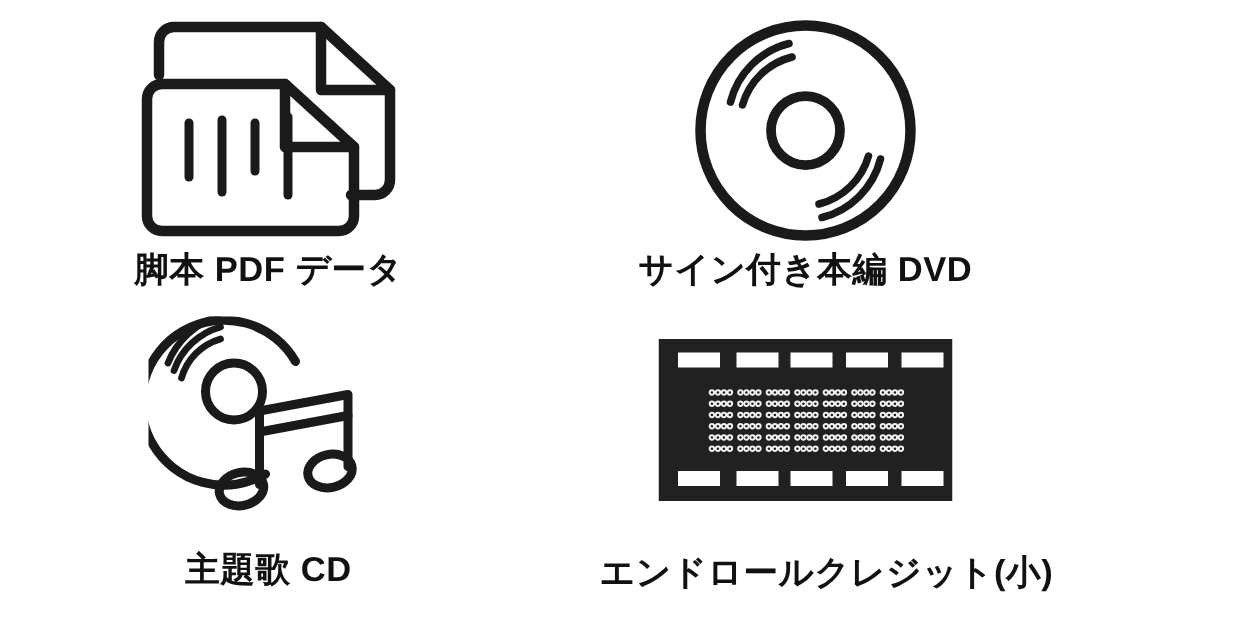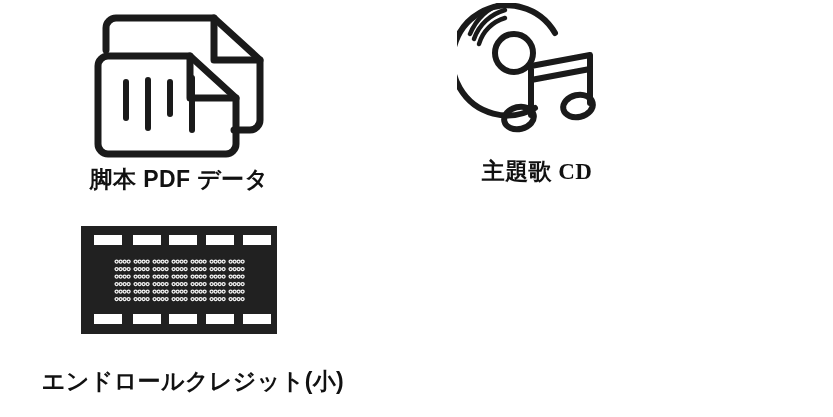--- a/index.html
+++ b/index.html
@@ -59,21 +59,21 @@
   }
 
   
   .cell-pdf .icon-wrap   { height: 150px; padding-top: 12px; }
   .cell-dvd .icon-wrap   { height: 150px; padding-top: 12px; }
   .cell-cd  .icon-wrap   { height: 128px; padding-top: 6px; }
   .cell-film .icon-wrap  { height: 128px; padding-top: 8px; }
 
   .cell-pdf .cell-label  { margin-top: 6px; }
   .cell-dvd .cell-label  { margin-top: 6px; }
-  .cell-cd  .cell-label  { margin-top: 26px; font-family: Liberation Serif, serif; }
+  .cell-cd  .cell-label  { margin-top: 26px; }
   .cell-film .cell-label { margin-top: 26px; margin-left: 28px; }
 
   svg { display: block; }
 </style>
 </head>
 <body>
 
 <div class="board">
   <div class="grid">
 
@@ -89,20 +89,35 @@
 
           <path d="M42 68 V104" stroke-width="6"></path>
           <path d="M64 66 V114" stroke-width="6"></path>
           <path d="M86 68 V100" stroke-width="6"></path>
           <path d="M108 64 V116" stroke-width="6"></path>
         </svg>
       </div>
       <div class="cell-label">脚本 PDF データ</div>
     </div>
 
+    <div class="cell cell-dvd">
+      <div class="icon-wrap">
+        <svg width="150" height="150" viewBox="0 0 150 150" fill="none" stroke="#1a1a1a" stroke-width="7" stroke-linecap="round" stroke-linejoin="round">
+          <circle cx="75" cy="75" r="70"></circle>
+          <circle cx="75" cy="75" r="23" stroke-width="6.5"></circle>
+
+          <path d="M33 58 A46 46 0 0 1 66 26" stroke-width="5"></path>
+          <path d="M25 56 A54 54 0 0 1 64 17" stroke-width="5"></path>
+
+          <path d="M117 92 A46 46 0 0 1 84 124" stroke-width="5"></path>
+          <path d="M125 94 A54 54 0 0 1 86 133" stroke-width="5"></path>
+        </svg>
+      </div>
+      <div class="cell-label">サイン付き本編 DVD</div>
+    </div>
 
     <div class="cell cell-cd">
       <div class="icon-wrap">
         <svg width="160" height="134" viewBox="0 0 160 134" fill="none" stroke="#1a1a1a" stroke-width="6" stroke-linecap="round" stroke-linejoin="round">
 
           <path d="M98 30 A55 55 0 1 0 78 105"></path>
 
           <circle cx="57" cy="50" r="19" stroke-width="6"></circle>
 
           <path d="M22 41 A38 38 0 0 1 48 15" stroke-width="4.5"></path>

